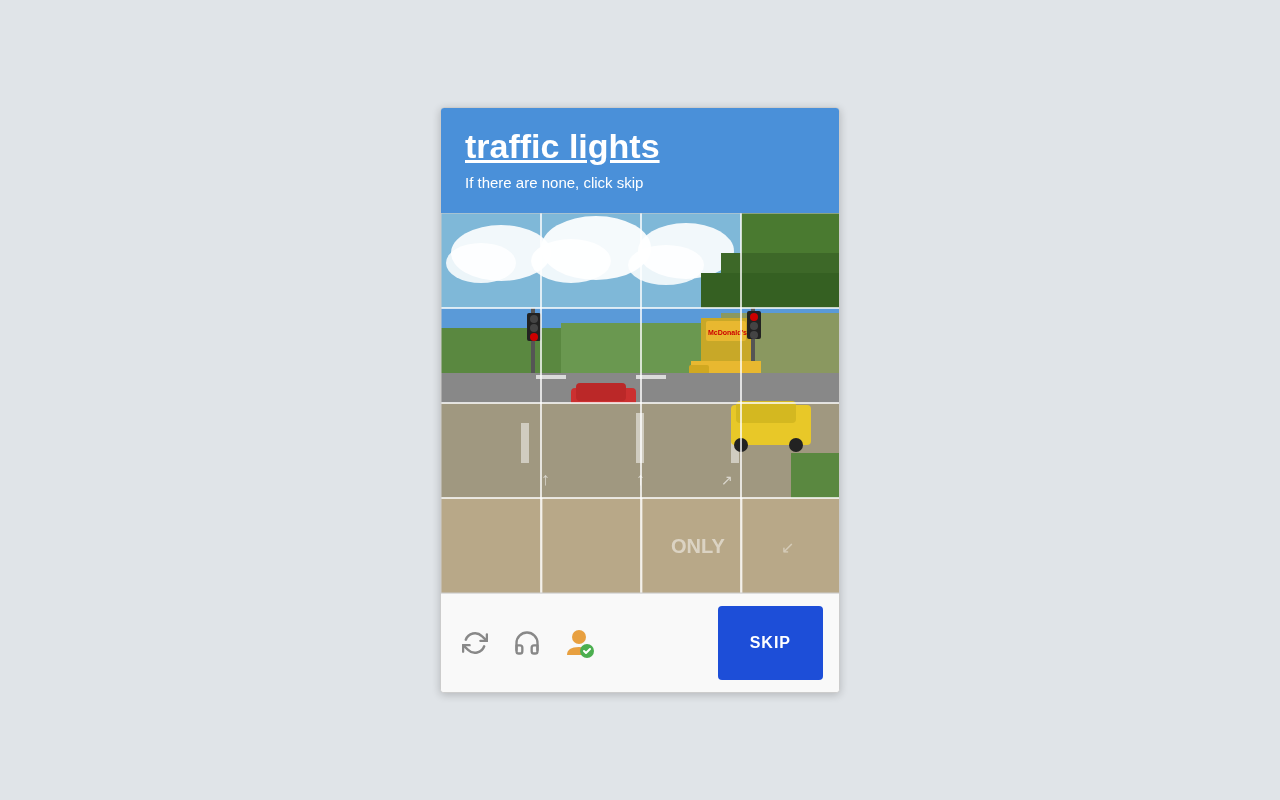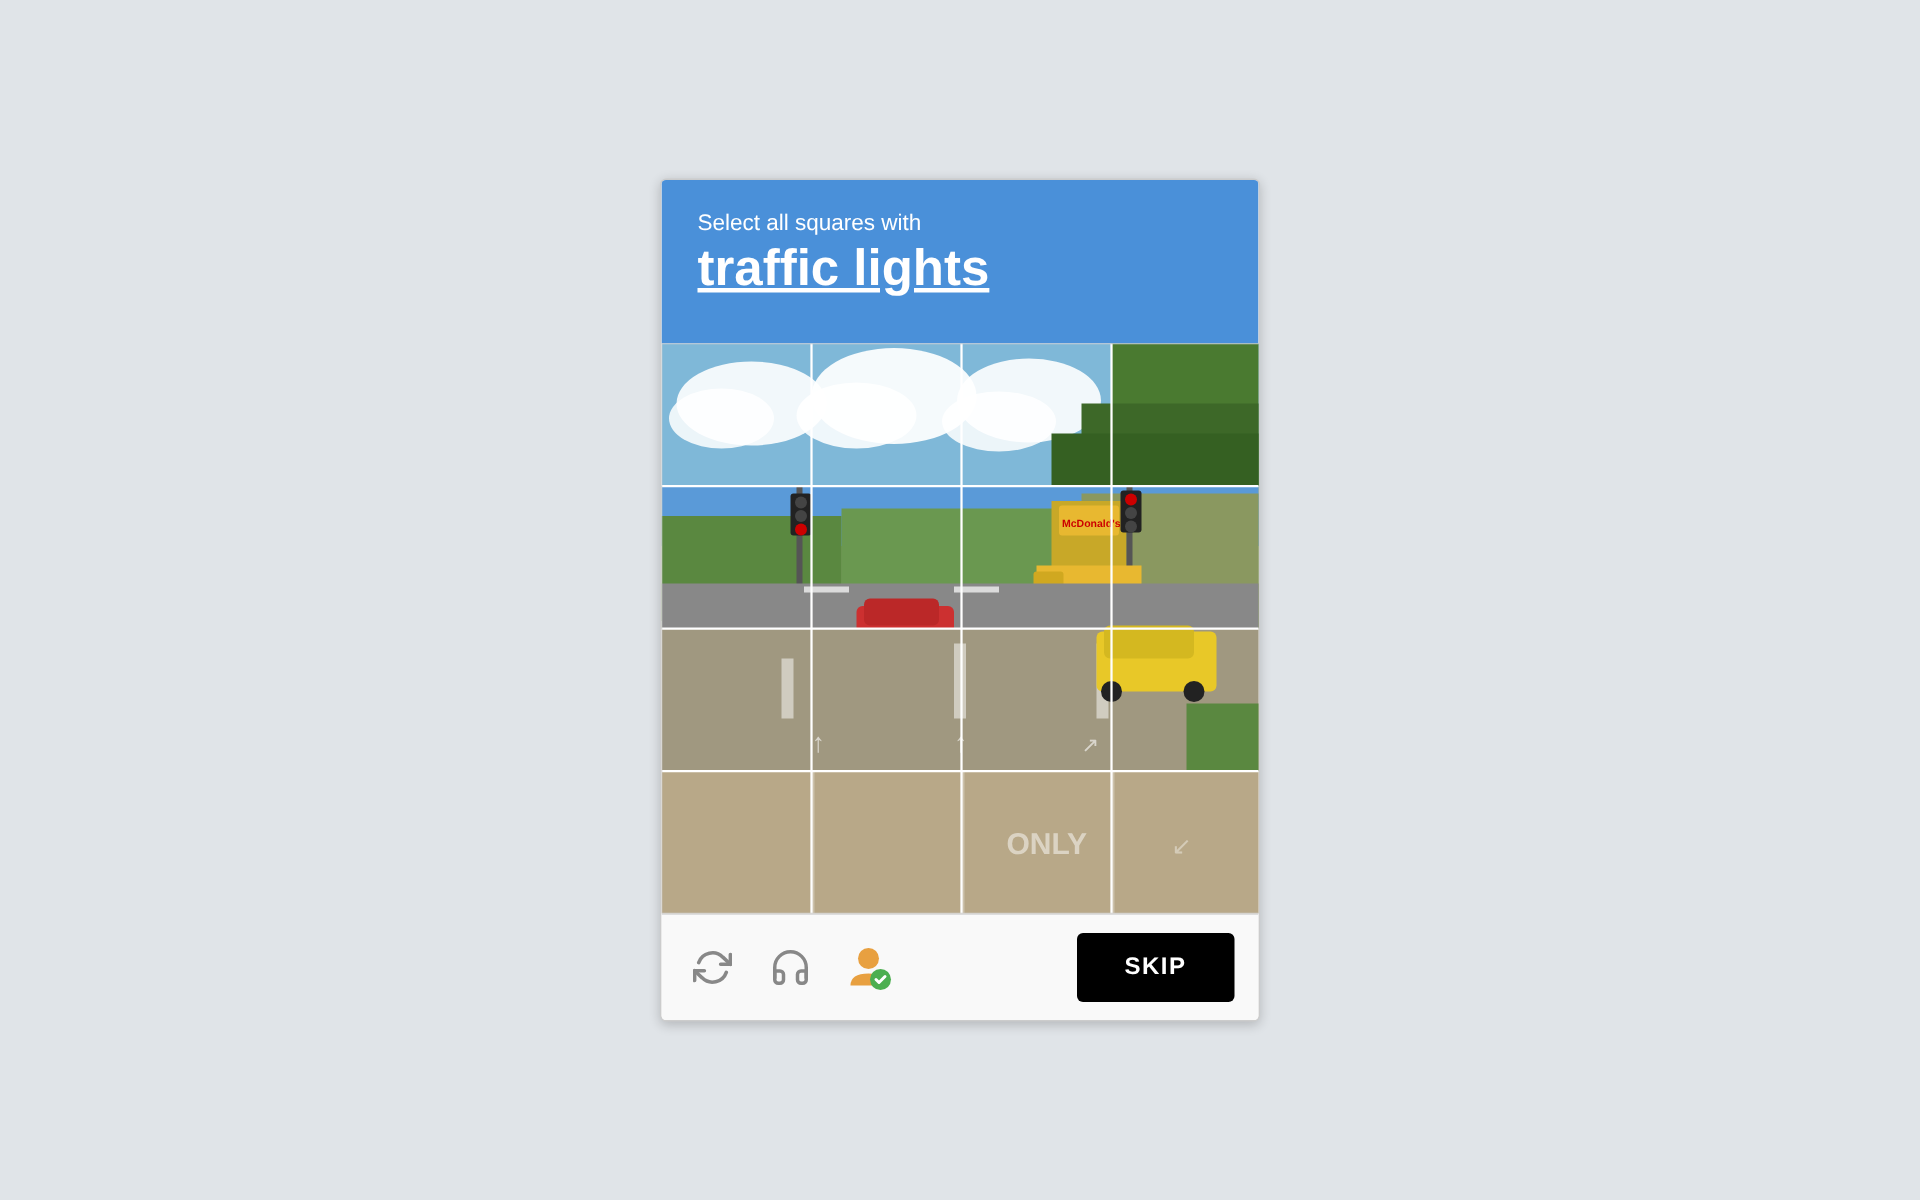--- a/index.html
+++ b/index.html
@@ -80,39 +80,39 @@
     .user-verified-icon {
       position: relative;
       width: 36px;
       height: 36px;
       display: flex;
       align-items: center;
       justify-content: center;
     }
 
     .skip-btn {
-      background-color: #000000;
+      background-color: #1d4ed8;
       color: #fff;
       border: none;
       border-radius: 4px;
-      padding: 14px 32px;
+      padding: 28px 32px;
       font-size: 16px;
       font-weight: bold;
       letter-spacing: 1px;
       cursor: pointer;
     }
   </style>
 </head>
 <body>
 
 <div class="captcha-container">
 
   <div class="captcha-header">
-    <div class="select-text">Select all squares with</div>
     <div class="main-subject">traffic lights</div>
+    <div class="skip-text">If there are none, click skip</div>
   </div>
 
   <div class="captcha-grid-wrapper" style="position:relative; line-height:0;">
     <svg width="400" height="380" viewBox="0 0 400 380" xmlns="http://www.w3.org/2000/svg" style="display:block;">
 
       <rect x="0" y="0" width="400" height="95" fill="#7fb8d8"></rect>
 
       <ellipse cx="60" cy="40" rx="50" ry="28" fill="#ffffff" opacity="0.9"></ellipse>
       <ellipse cx="40" cy="50" rx="35" ry="20" fill="#ffffff" opacity="0.85"></ellipse>
       <ellipse cx="155" cy="35" rx="55" ry="32" fill="#ffffff" opacity="0.92"></ellipse>

